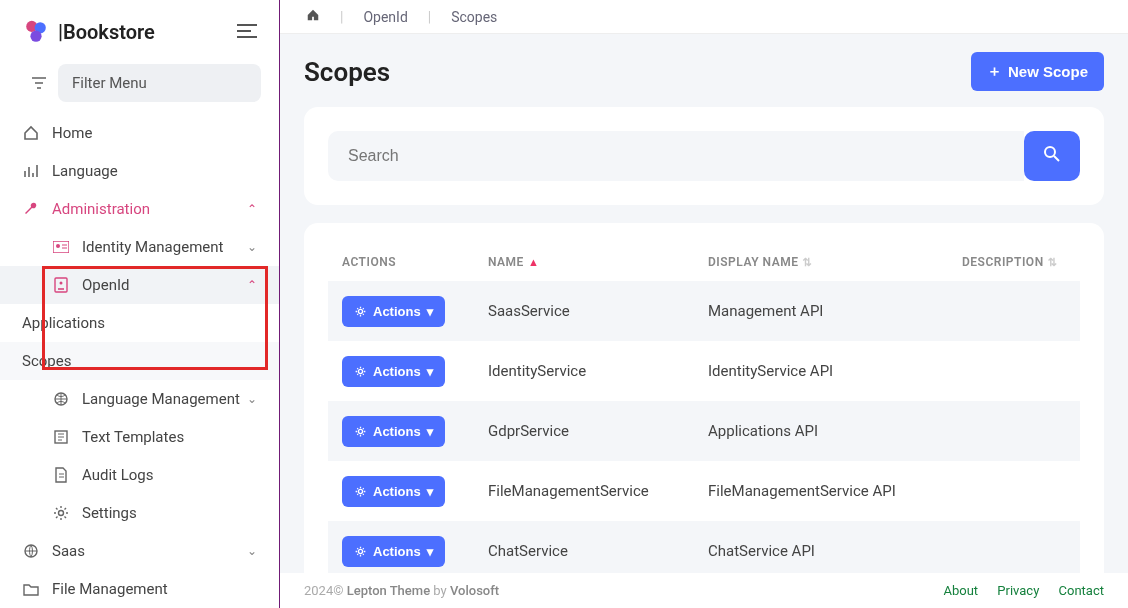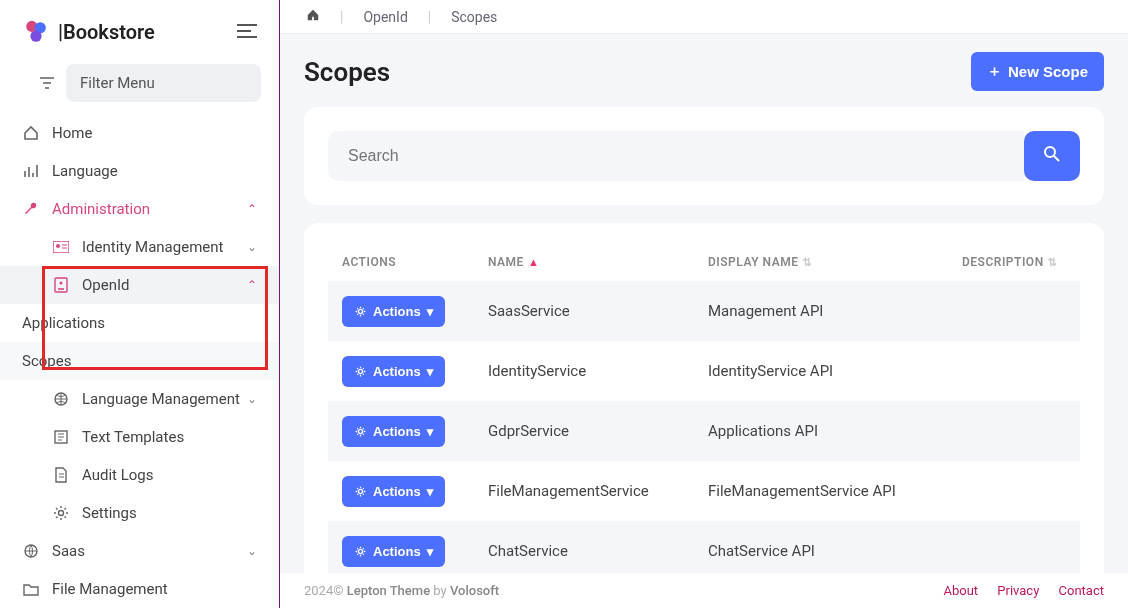--- a/index.html
+++ b/index.html
@@ -3,21 +3,21 @@
 <meta charset="utf-8">
 <style>
 *{box-sizing:border-box;margin:0;padding:0}
 body{font-family:-apple-system,BlinkMacSystemFont,"Segoe UI",Roboto,sans-serif;background:#fff;color:#333;width:1128px;height:608px;overflow:hidden}
 .layout{display:flex;height:608px}
 .sidebar{width:280px;background:#fff;border-right:1px solid #701a75;display:flex;flex-direction:column}
 .sb-head{display:flex;align-items:center;justify-content:space-between;padding:18px 22px}
 .logo{display:flex;align-items:center;gap:8px;font-size:20px;font-weight:600;color:#222}
 .logo-mark{width:28px;height:28px}
 .ham{cursor:pointer;color:#555}
-.filter-row{display:flex;align-items:center;gap:10px;padding:0 18px 12px 38px}
+.filter-row{display:flex;align-items:center;gap:10px;padding:0 18px 12px 30px}
 .filter-ico{color:#888}
 .filter-pill{flex:1;background:#eef0f3;border-radius:8px;padding:10px 14px;color:#555;font-size:15px}
 .nav{flex:1;overflow:auto;padding-bottom:10px}
 .nav-item,.nav-sub-item,.nav-subsub-item{display:flex;align-items:center;gap:12px;padding:10px 22px;font-size:15px;color:#444;cursor:pointer;position:relative}
 .nav-item .chev,.nav-sub-item .chev{position:absolute;right:22px;font-size:12px;color:#888}
 .nav-item.active{color:#d7467f}
 .nav-item.active .chev{color:#d7467f}
 .nav-sub-item{padding-left:52px}
 .nav-subsub-item{}
 .nav-sub-item.openid{background:#f1f3f6}
@@ -42,21 +42,21 @@
 .col-actions{width:146px}
 .col-name{width:220px}
 .col-disp{width:254px}
 .col-desc{flex:1}
 .sort-a{color:#e36;font-size:11px;margin-left:4px}
 .trow{display:flex;align-items:center;padding:8px 14px;min-height:60px}
 .trow.alt{background:#f4f6f9}
 .actions-btn{background:#4c6fff;color:#fff;border:none;border-radius:6px;padding:8px 12px;font-size:13px;font-weight:600;display:flex;align-items:center;gap:6px;cursor:pointer}
 .trow .col-name,.trow .col-disp,.trow .col-desc{color:#444;font-size:15px}
 .footer{display:flex;justify-content:space-between;align-items:center;padding:10px 24px;font-size:13px;color:#999;background:#fff}
-.footer a{color:#be185d;text-decoration:none;margin-left:16px}
+.footer a{color:#15803d;text-decoration:none;margin-left:16px}
 .foot-left{color:#aaa}
 .foot-left b{color:#888;font-weight:500}
 </style>
 </head>
 <body>
 
 <div class="layout">
   <aside class="sidebar">
     <div class="sb-head">
       <div class="logo">

